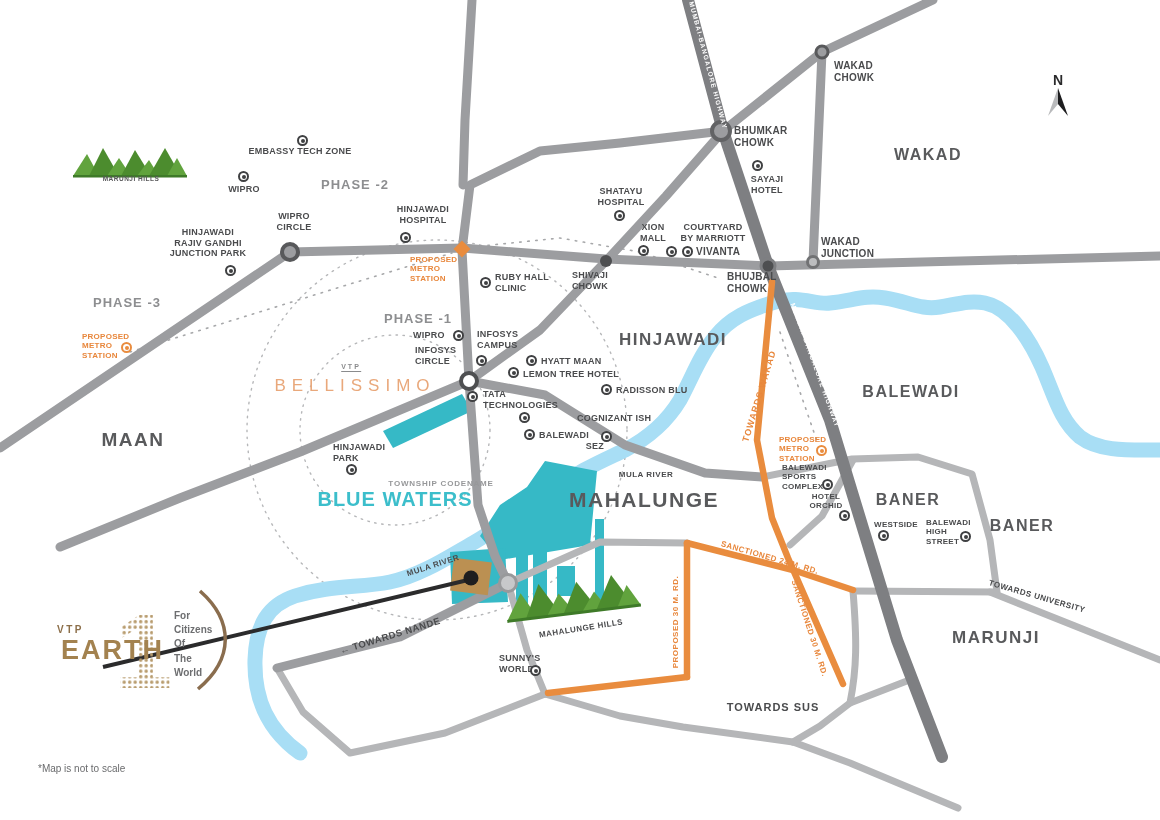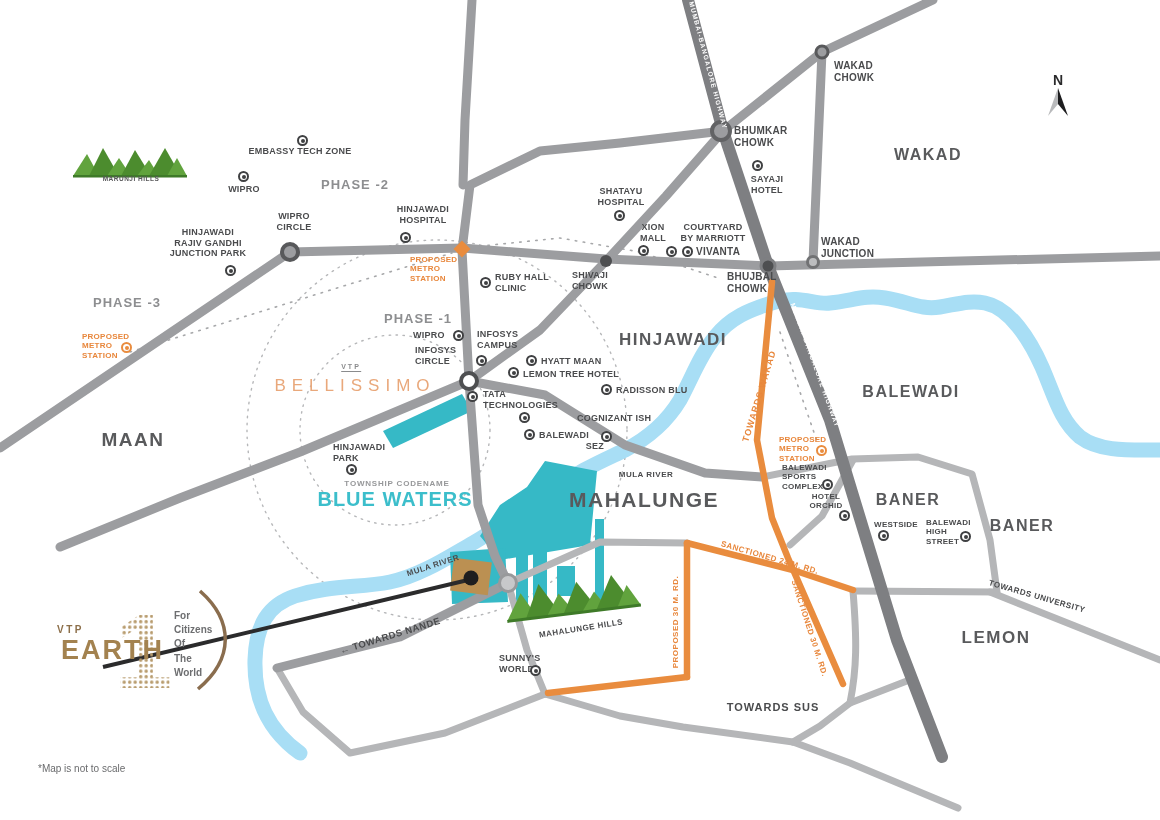--- a/index.html
+++ b/index.html
@@ -13,21 +13,21 @@
   .tgt{position:absolute;width:11px;height:11px;border:2px solid #3f4042;border-radius:50%;background:#fff;box-sizing:border-box;}
   .tgt::after{content:"";position:absolute;inset:1.5px;border-radius:50%;background:#3f4042;}
   .tgt.o{border-color:#e98c3e;}
   .tgt.o::after{background:#e98c3e;}
   .msq{position:absolute;width:12px;height:12px;background:#e98c3e;transform:rotate(45deg);}
   .region{position:absolute;font-weight:bold;color:#595a5c;letter-spacing:1.5px;white-space:nowrap;transform:translateX(-50%);}
   .phase{position:absolute;font-weight:bold;font-size:13px;color:#8d8e90;letter-spacing:1px;white-space:nowrap;margin-left:24px;}
   .misc{position:absolute;font-weight:bold;white-space:nowrap;color:#4a4b4d;}
   .vtp-b{position:absolute;transform:translateX(-50%);font-size:7px;font-weight:bold;letter-spacing:2px;color:#8a8b8d;border-bottom:1px solid #8a8b8d;padding-bottom:1px;}
   .bellis{position:absolute;transform:translateX(-50%);font-size:17px;letter-spacing:6px;color:#e9a87b;font-weight:normal;white-space:nowrap;}
-  .town-lbl{position:absolute;transform:translateX(-50%);font-size:8px;font-weight:bold;letter-spacing:.8px;color:#97989a;white-space:nowrap;}
+  .town-lbl{position:absolute;transform:translateX(-50%);font-size:8px;font-weight:bold;letter-spacing:.8px;color:#97989a;white-space:nowrap;margin-left:44px;}
   .town-name{position:absolute;transform:translateX(-50%);font-size:20px;font-weight:bold;letter-spacing:1px;color:#3cbecb;white-space:nowrap;}
   #logo{position:absolute;left:50px;top:575px;width:200px;height:122px;}
   #logo .brand{position:absolute;left:7px;top:49px;font-size:10px;font-weight:bold;letter-spacing:2.5px;color:#8c6f4a;}
   #logo .name{position:absolute;left:11px;top:60px;font-size:27px;font-weight:bold;letter-spacing:2px;color:#a3824f;}
   #logo .tagline{position:absolute;left:124px;top:34px;font-size:10px;font-weight:bold;color:#6d6e70;line-height:1.42;}
   #disclaimer{position:absolute;left:38px;top:763px;font-size:10px;color:#6a6b6d;}
   .compass-n{position:absolute;transform:translateX(-50%);font-size:14px;font-weight:bold;color:#2a2a2b;}
   svg text{font-family:"Liberation Sans",sans-serif;font-weight:bold;}
 </style>
 </head>
@@ -146,21 +146,21 @@
     <text transform="translate(769,560) rotate(16)" text-anchor="middle" font-size="8" letter-spacing=".5" fill="#e8873c">SANCTIONED 24 M. RD.</text>
     <text transform="translate(807,629) rotate(72)" text-anchor="middle" font-size="8" letter-spacing=".5" fill="#e8873c">SANCTIONED 30 M. RD.</text>
     <text transform="translate(678,622) rotate(-90)" text-anchor="middle" font-size="8" letter-spacing=".5" fill="#e8873c">PROPOSED 30 M. RD.</text>
   </svg>
 
   <div class="region" style="left:928px;top:146px;font-size:16px;">WAKAD</div>
   <div class="region" style="left:673px;top:330px;font-size:17px;">HINJAWADI</div>
   <div class="region" style="left:911px;top:383px;font-size:16px;">BALEWADI</div>
   <div class="region" style="left:908px;top:491px;font-size:16px;">BANER</div>
   <div class="region" style="left:1022px;top:517px;font-size:16px;">BANER</div>
-  <div class="region" style="left:996px;top:628px;font-size:17px;">LEMON</div>
+  <div class="region" style="left:996px;top:628px;font-size:17px;">MARUNJI</div>
   <div class="region" style="left:133px;top:429px;font-size:19px;">MAAN</div>
   <div class="region" style="left:644px;top:488px;font-size:21px;">MAHALUNGE</div>
   <div class="phase" style="left:297px;top:177px;">PHASE -2</div>
   <div class="phase" style="left:69px;top:295px;">PHASE -3</div>
   <div class="phase" style="left:360px;top:311px;text-align:center;">PHASE -1</div>
 
   <span class="tgt" style="left:297px;top:135px;"></span>
   <div class="poi ctr" style="left:300px;top:146px;">
       <div>EMBASSY TECH ZONE</div>
     </div>

